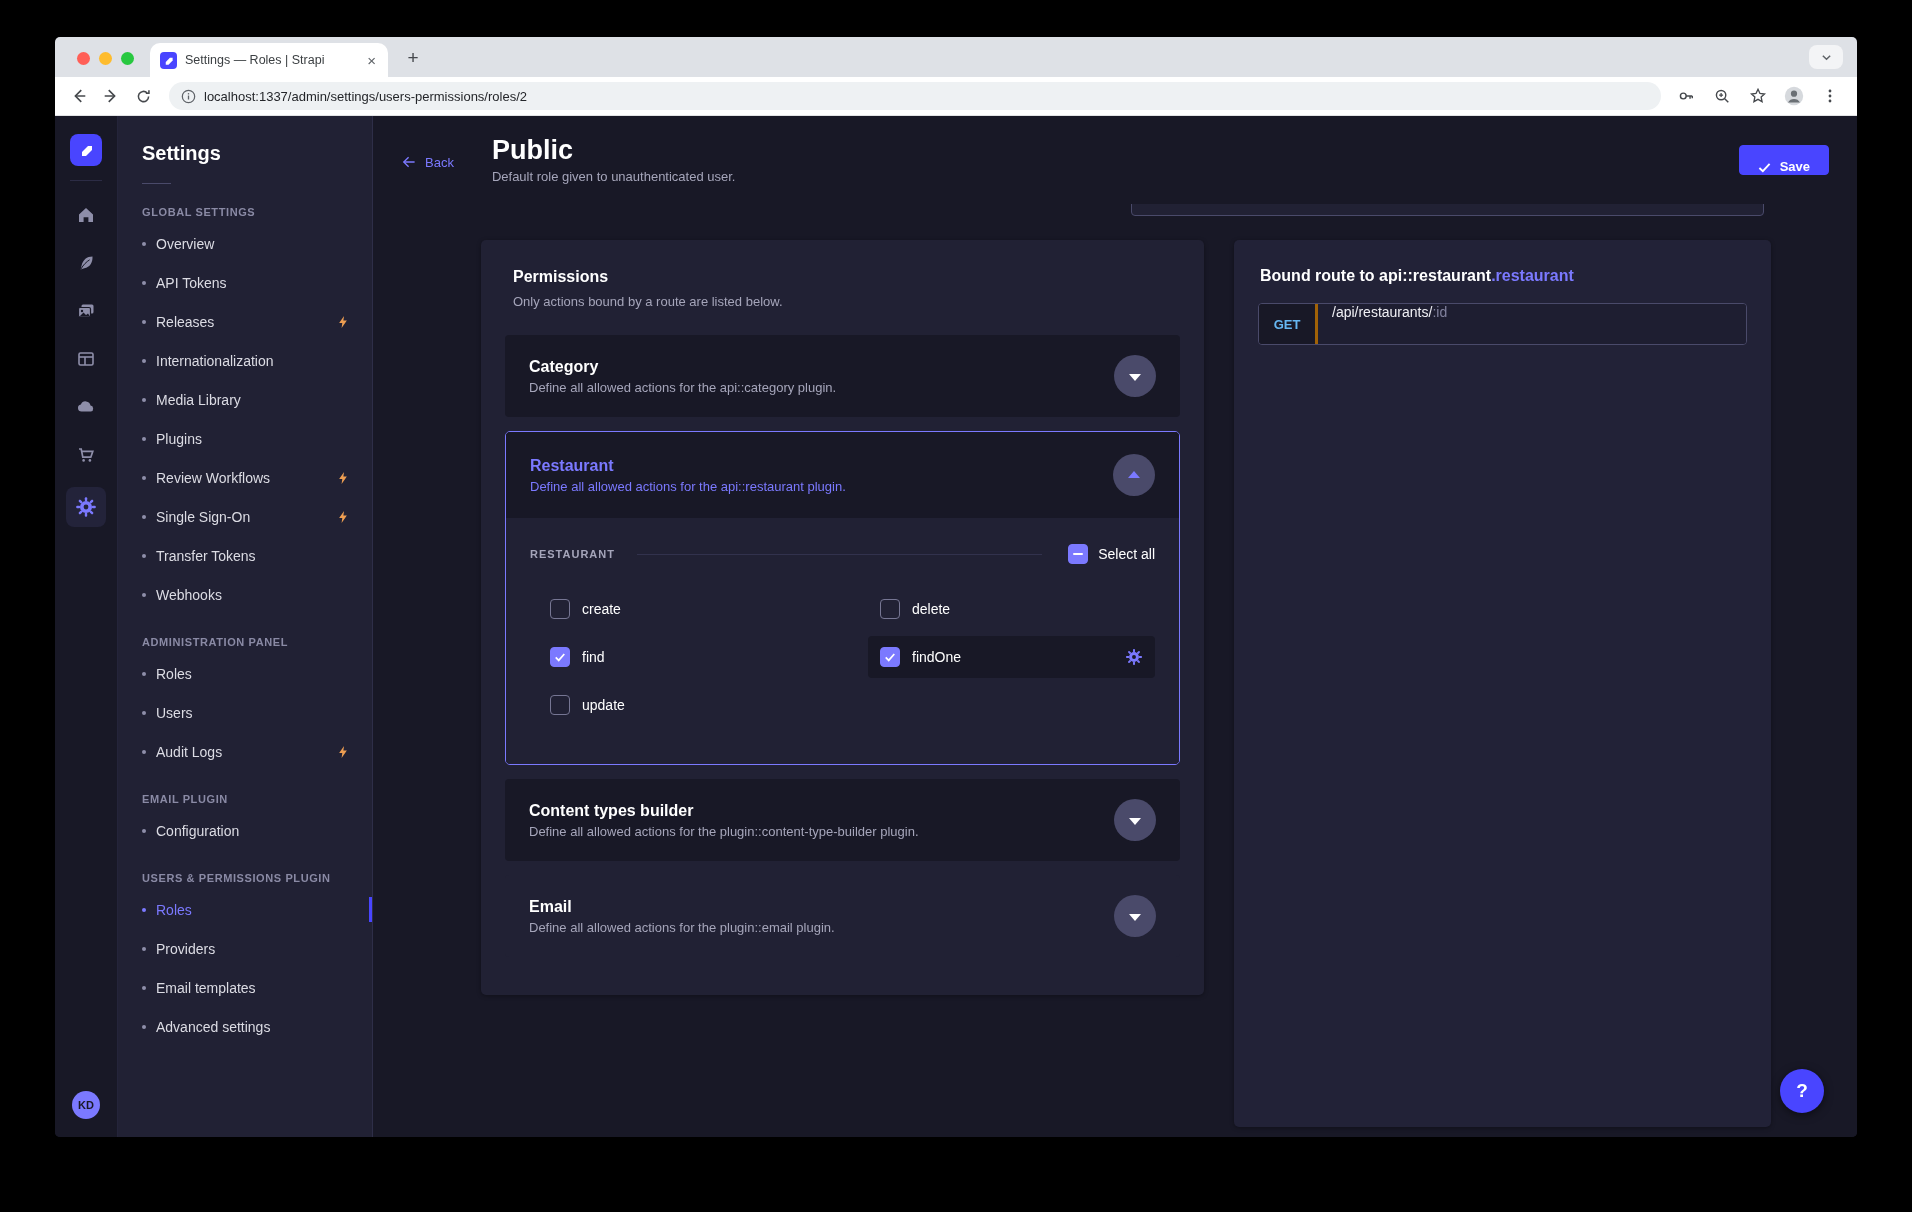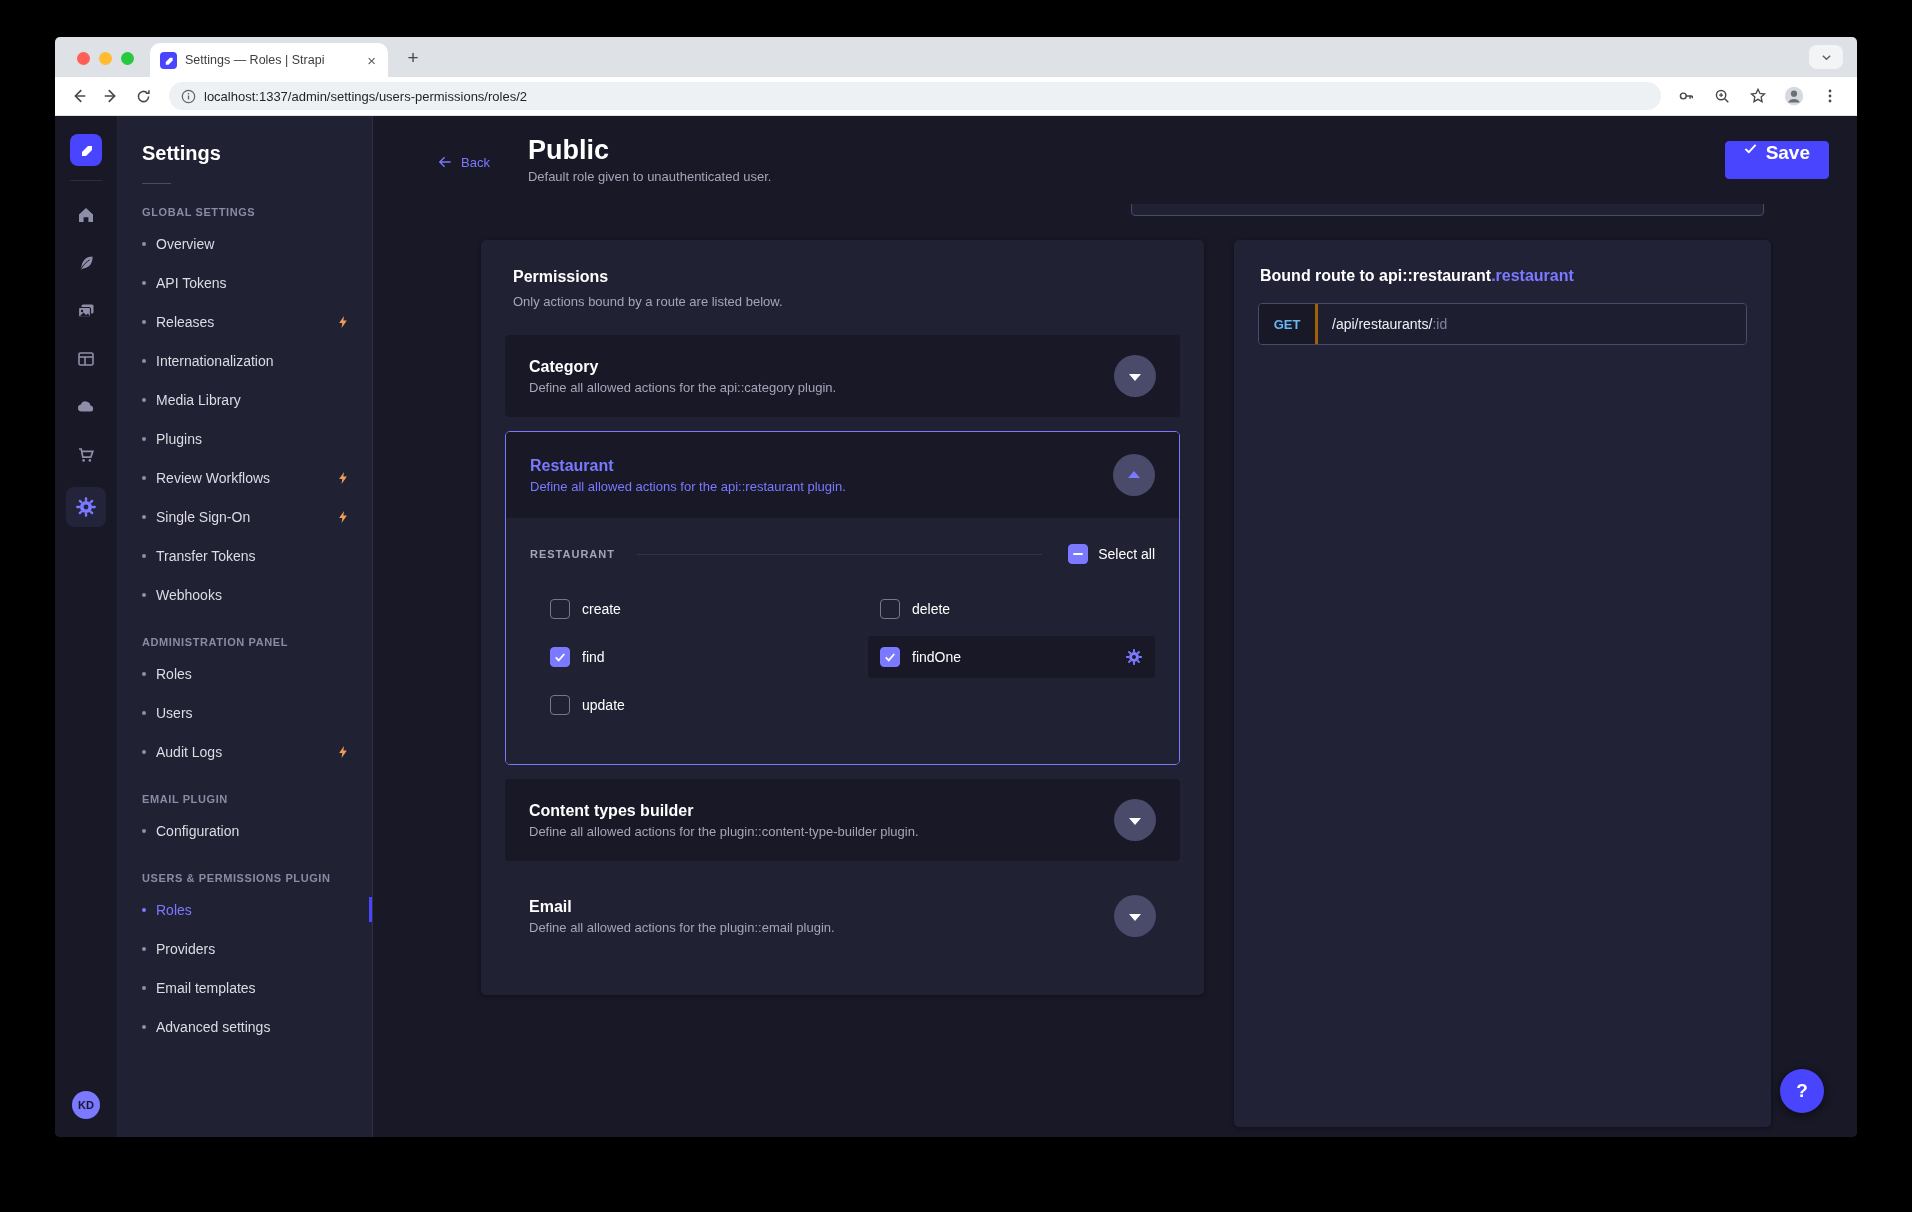--- a/index.html
+++ b/index.html
@@ -49,26 +49,26 @@
   .sec-label{margin:22px 24px 6px;font-size:11px;font-weight:700;letter-spacing:.6px;color:#8a8aa5;}
   .nav-item{height:39px;display:flex;align-items:center;padding-left:24px;gap:10px;cursor:default;position:relative;}
   .bullet{width:4px;height:4px;border-radius:50%;background:#8e8ea9;flex:none;}
   .nav-item span.lbl{font-size:14px;color:#dcdce4;}
   .nav-item .flash{margin-left:auto;margin-right:22px;display:flex;}
   .nav-item.active .lbl{color:#7b79ff;}
   .nav-item.active .bullet{background:#7b79ff;}
   .nav-item.active::after{content:"";position:absolute;right:0;top:7px;bottom:7px;width:3px;background:#4945ff;}
   
   .content{flex:1;position:relative;background:#181826;overflow:hidden;}
-  .pagehead{position:relative;z-index:2;height:88px;background:#181826;display:flex;align-items:center;padding:16px 28px;box-sizing:border-box;margin-left:36px;}
+  .pagehead{position:relative;z-index:2;height:88px;background:#181826;display:flex;align-items:center;padding:16px 28px;box-sizing:border-box;}
   .backlink{display:flex;align-items:center;gap:8px;color:#7b79ff;font-size:13px;margin-top:4px;}
   .titleblock{margin-left:38px;}
   .titleblock h2{margin:0;font-size:27px;font-weight:700;color:#fff;line-height:1.1;}
   .titleblock p{margin:3px 0 0;font-size:13px;color:#a5a5ba;}
-  .savebtn{margin-left:auto;height:38px;padding:0 18px;background:#4945ff;border:1px solid #4945ff;border-radius:4px;color:#fff;font-size:19px;font-weight:600;display:flex;align-items:flex-start;gap:9px;cursor:pointer;}
+  .savebtn{margin-left:auto;height:30px;padding:0 18px;background:#4945ff;border:1px solid #4945ff;border-radius:4px;color:#fff;font-size:13px;font-weight:600;display:flex;align-items:flex-end;gap:9px;cursor:pointer;}
   .partial-input{position:absolute;z-index:1;top:74px;left:758px;width:633px;height:26px;border:1px solid #4a4a6a;border-radius:4px;background:#212134;box-sizing:border-box;}
   .columns{position:relative;z-index:2;display:flex;margin:36px 0 0 108px;gap:30px;align-items:flex-start;}
   
   .perm-panel{width:723px;box-sizing:border-box;background:#212134;border-radius:5px;padding:28px 24px 24px;box-shadow:0 1px 4px rgba(0,0,0,.35);}
   .perm-panel h3{margin:0 0 8px 8px;font-size:16px;font-weight:600;color:#fff;}
   .perm-panel .sub{margin:0 0 26px 8px;font-size:13px;color:#a5a5ba;}
   .acc{border-radius:4px;margin-bottom:14px;}
   .acc-head{display:flex;align-items:center;padding:20px 24px;border-radius:4px;}
   .acc.dark .acc-head{background:#181826;}
   .acc.light .acc-head{background:#212134;}
@@ -95,21 +95,21 @@
   .perm-grid{display:grid;grid-template-columns:330px 1fr;row-gap:6px;padding-left:8px;}
   .perm-item{display:flex;align-items:center;gap:12px;height:42px;padding:0 12px;border-radius:4px;font-size:14px;color:#fff;}
   .perm-item.highlight{background:#181826;}
   .perm-item .gearbtn{margin-left:auto;display:flex;cursor:pointer;}
   
   .route-panel{width:537px;box-sizing:border-box;background:#222237;border-radius:5px;padding:27px 24px;height:887px;box-shadow:0 1px 4px rgba(0,0,0,.35);}
   .route-title{font-size:16px;font-weight:600;color:#fff;margin:0 0 18px 2px;}
   .route-title .attr{color:#7b79ff;}
   .routebox{display:flex;height:40px;border:1px solid #4a4a6a;border-radius:4px;overflow:hidden;}
   .method{width:56px;background:#181826;border-right:3px solid #a16207;display:flex;align-items:center;justify-content:center;font-size:13px;font-weight:700;color:#66b7f2;flex:none;}
-  .path{flex:1;background:#1e1e31;display:flex;align-items:center;padding-left:14px;font-size:14px;color:#f0f0f5;}
+  .path{flex:1;background:#1e1e31;display:flex;padding-left:14px;font-size:14px;color:#f0f0f5;}
   .path .param{color:#82829e;}
   .helpbtn{position:absolute;z-index:5;right:33px;bottom:24px;width:44px;height:44px;border-radius:50%;background:#4945ff;border:none;color:#fff;font-size:19px;font-weight:700;display:flex;align-items:center;justify-content:center;box-shadow:0 2px 8px rgba(0,0,0,.5);cursor:pointer;}
   svg{display:block;}
 </style>
 </head>
 <body>
 
 <div class="window">
 
   <div class="tabstrip">

